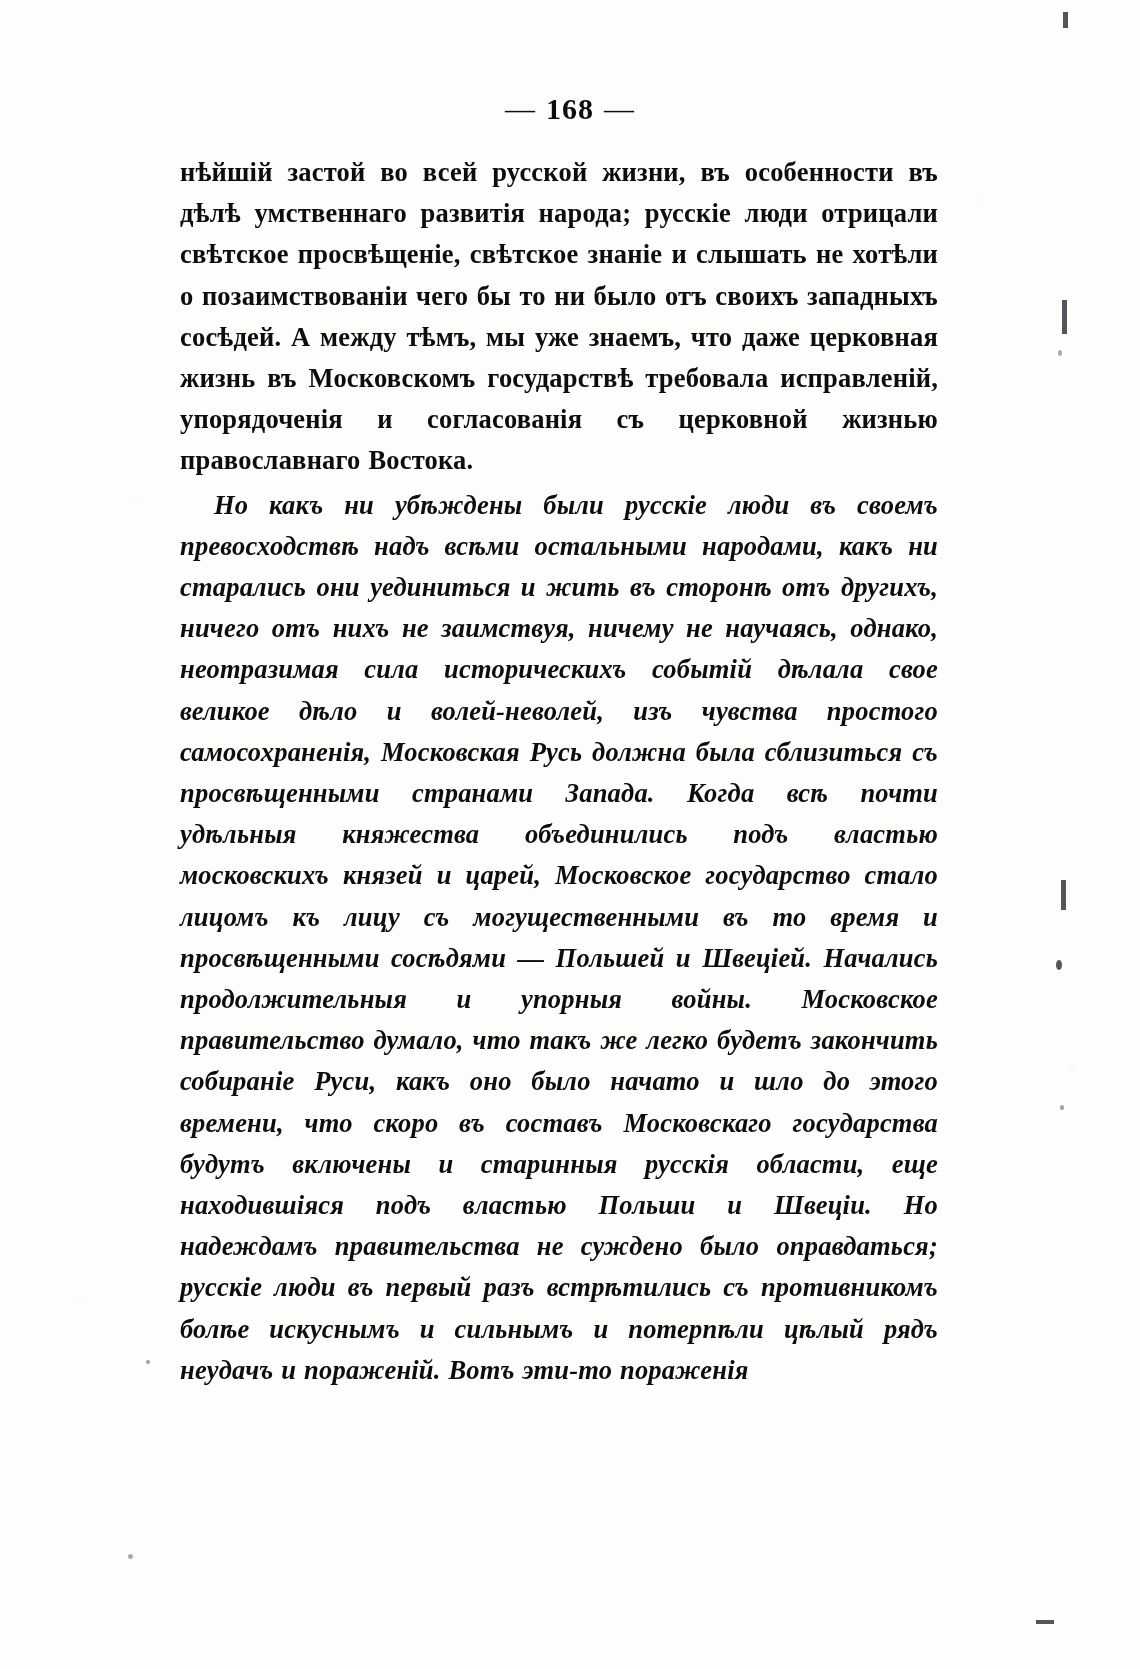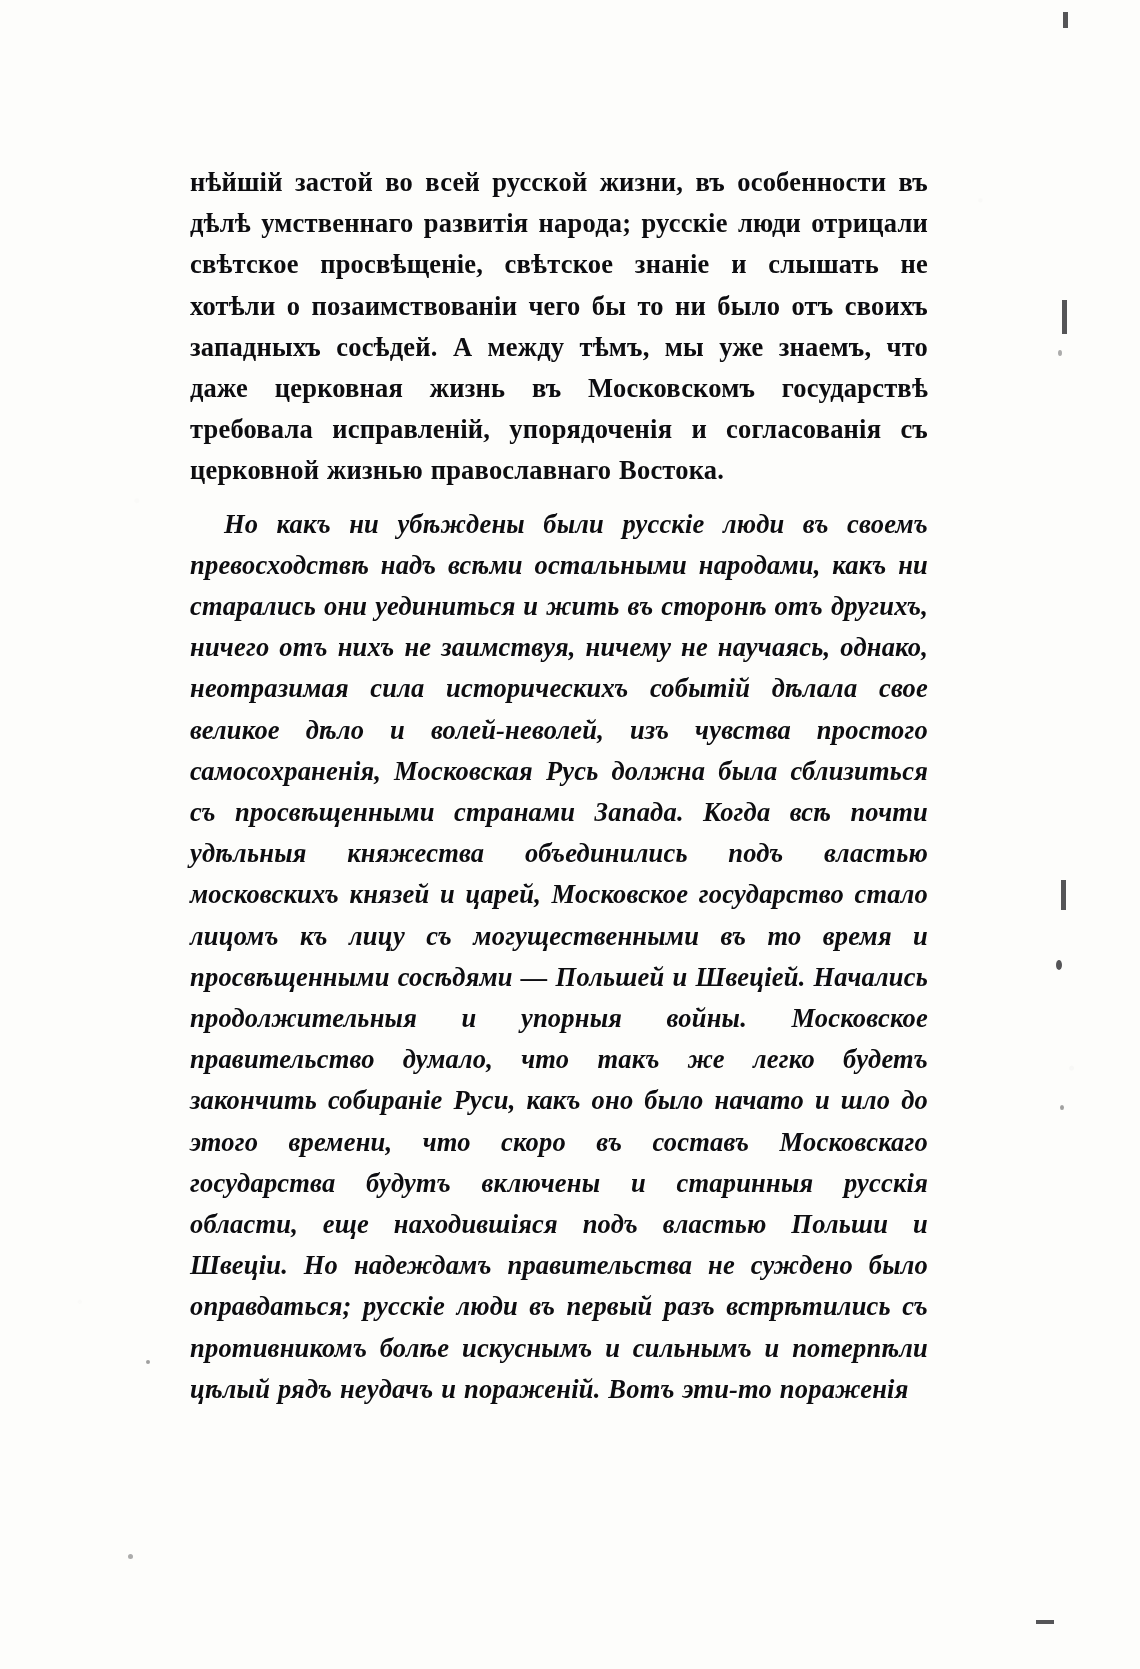--- a/index.html
+++ b/index.html
@@ -48,21 +48,21 @@
     font-weight: normal;
     padding: 0 10px;
   }
   .body-text {
     position: absolute;
     top: 150px;
     left: 178px;
     width: 762px;
   }
   .para {
-    margin: 12px;
+    margin: 2px;
     text-align: justify;
     font-size: 26.5px;
     line-height: 41.2px;
     font-family: "Liberation Serif", serif;
     font-weight: bold;
     letter-spacing: 0.2px;
     word-spacing: 1px;
     text-indent: 0;
   }
   .para + .para {
@@ -86,20 +86,23 @@
   .m6 { right: 76px; top: 1105px;width: 4px;  height: 5px; border-radius: 50%; opacity:.4;}
   .m7 { right: 86px; top: 1620px;width: 18px; height: 4px; }
   .m8 { left: 146px; top: 1360px;width: 4px;  height: 4px; border-radius: 50%; opacity:.4;}
   .m9 { left: 128px; top: 1554px;width: 5px;  height: 5px; border-radius: 50%; opacity:.35;}
 </style>
 </head>
 <body>
 
 <div class="page">
 
+  <div class="page-header">
+    <span class="dash">—</span><span>168</span><span class="dash">—</span>
+  </div>
 
   <div class="body-text">
     <p class="para">нѣйшій застой во всей русской жизни, въ особенности въ дѣлѣ умственнаго развитія народа; русскіе люди отрицали свѣтское просвѣщеніе, свѣтское знаніе и слышать не хотѣли о позаимствованіи чего бы то ни было отъ своихъ западныхъ сосѣдей. А между тѣмъ, мы уже знаемъ, что даже церковная жизнь въ Московскомъ государствѣ требовала исправленій, упорядоченія и согласованія съ церковной жизнью православнаго Востока.</p>
     <p class="para indent">Но какъ ни убѣждены были русскіе люди въ своемъ превосходствѣ надъ всѣми остальными народами, какъ ни старались они уединиться и жить въ сторонѣ отъ другихъ, ничего отъ нихъ не заимствуя, ничему не научаясь, однако, неотразимая сила историческихъ событій дѣлала свое великое дѣло и волей-неволей, изъ чувства простого самосохраненія, Московская Русь должна была сблизиться съ просвѣщенными странами Запада. Когда всѣ почти удѣльныя княжества объединились подъ властью московскихъ князей и царей, Московское государство стало лицомъ къ лицу съ могущественными въ то время и просвѣщенными сосѣдями — Польшей и Швеціей. Начались продолжительныя и упорныя войны. Московское правительство думало, что такъ же легко будетъ закончить собираніе Руси, какъ оно было начато и шло до этого времени, что скоро въ составъ Московскаго государства будутъ включены и старинныя русскія области, еще находившіяся подъ властью Польши и Швеціи. Но надеждамъ правительства не суждено было оправдаться; русскіе люди въ первый разъ встрѣтились съ противникомъ болѣе искуснымъ и сильнымъ и потерпѣли цѣлый рядъ неудачъ и пораженій. Вотъ эти-то пораженія</p>
   </div>
 
   <span class="edge-mark m1"></span>
   <span class="edge-mark m2"></span>
   <span class="edge-mark m3"></span>
   <span class="edge-mark m4"></span>

